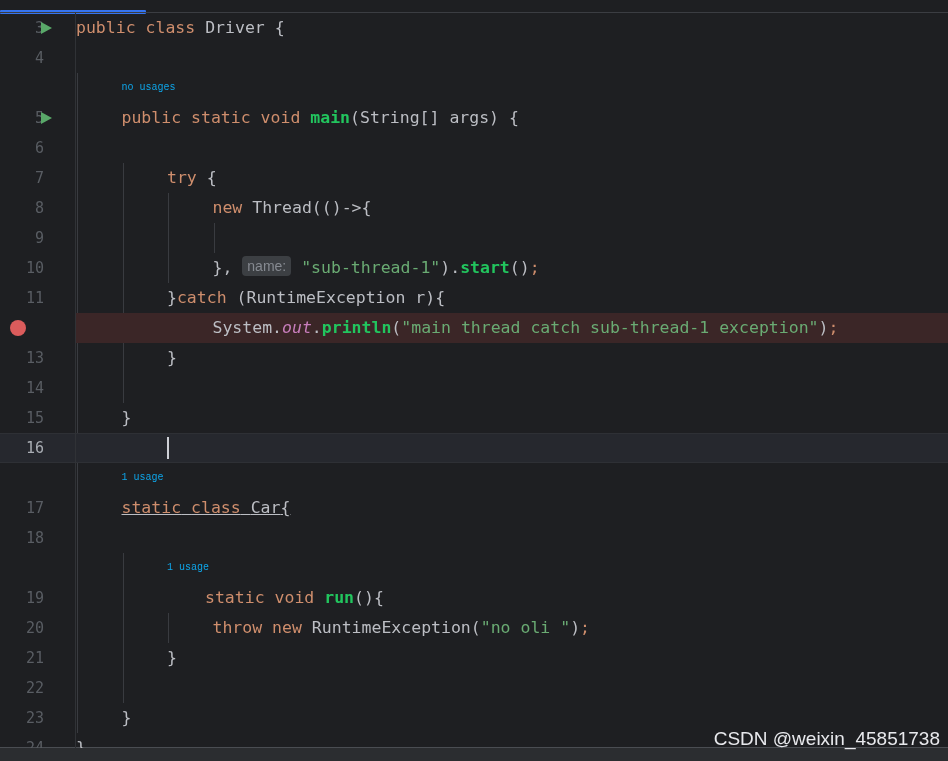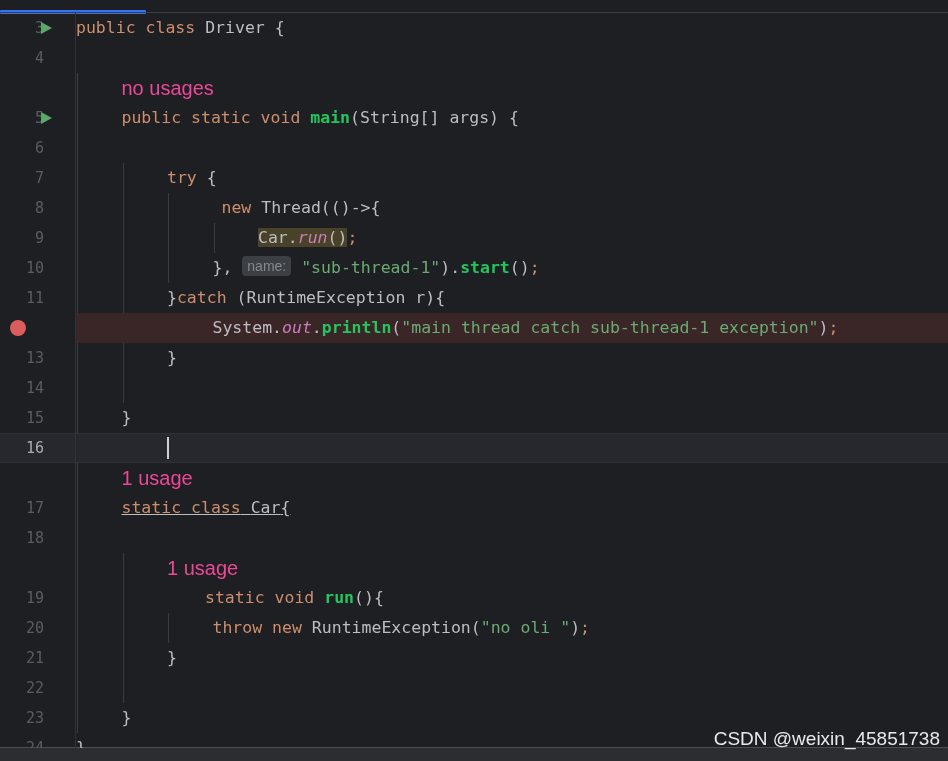--- a/index.html
+++ b/index.html
@@ -140,23 +140,23 @@
     z-index: 5;
     letter-spacing: 0px;
   }
 
   
   .hint {
     position: absolute;
     left: 122px;
     height: 30px;
     line-height: 30px;
-    font-family: Liberation Sans, sans-serif;
-    font-size: 20px;
-    color: #ec4899;
+    font-family: Liberation Mono, monospace;
+    font-size: 10px;
+    color: #0ea5e9;
     z-index: 5;
   }
 
   
   .kw   { color: #cf8e6d; }
   .cls  { color: #bcbec4; }
   .fn   { color: #22c55e; font-weight: bold; }
   .str  { color: #6aab73; }
   .punc { color: #bcbec4; }
   .semi { color: #cf8e6d; }
@@ -251,25 +251,24 @@
       </div>
       <div class="row" style="top: 120px;">
         <div class="lineno">6</div>
       </div>
       <div class="row" style="top: 150px;">
         <div class="lineno">7</div>
         <div class="code" style="left: 167px;"><span class="kw">try</span><span class="punc"> {</span></div>
       </div>
       <div class="row" style="top: 180px;">
         <div class="lineno">8</div>
-        <div class="code" style="left: 212.5px; margin-left: 9px;"><span class="kw">new</span><span class="plain"> </span><span class="cls">Thread</span><span class="punc">(()-&gt;{</span></div>
+        <div class="code" style="left: 212.5px;"><span class="kw">new</span><span class="plain"> </span><span class="cls">Thread</span><span class="punc">(()-&gt;{</span></div>
       </div>
       <div class="row" style="top: 210px;">
         <div class="lineno">9</div>
-        <div class="code" style="left: 258px;"><span class="cls ident-hl">Car</span><span class="punc ident-hl">.</span><span class="stat ident-hl">run</span><span class="punc ident-hl">()</span><span class="semi">;</span></div>
       </div>
       <div class="row" style="top: 240px;">
         <div class="lineno">10</div>
         <div class="code" style="left: 212.5px;"><span class="punc">}, </span><span class="param-hint">name:</span><span class="plain"> </span><span class="str">"sub-thread-1"</span><span class="punc">)</span><span class="punc">.</span><span class="fn">start</span><span class="punc">()</span><span class="semi">;</span></div>
       </div>
       <div class="row" style="top: 270px;">
         <div class="lineno">11</div>
         <div class="code" style="left: 167px;"><span class="punc">}</span><span class="kw">catch</span><span class="punc"> (</span><span class="cls">RuntimeException</span><span class="punc"> r){</span></div>
       </div>
       <div class="row hl-break" style="top: 300px;">

